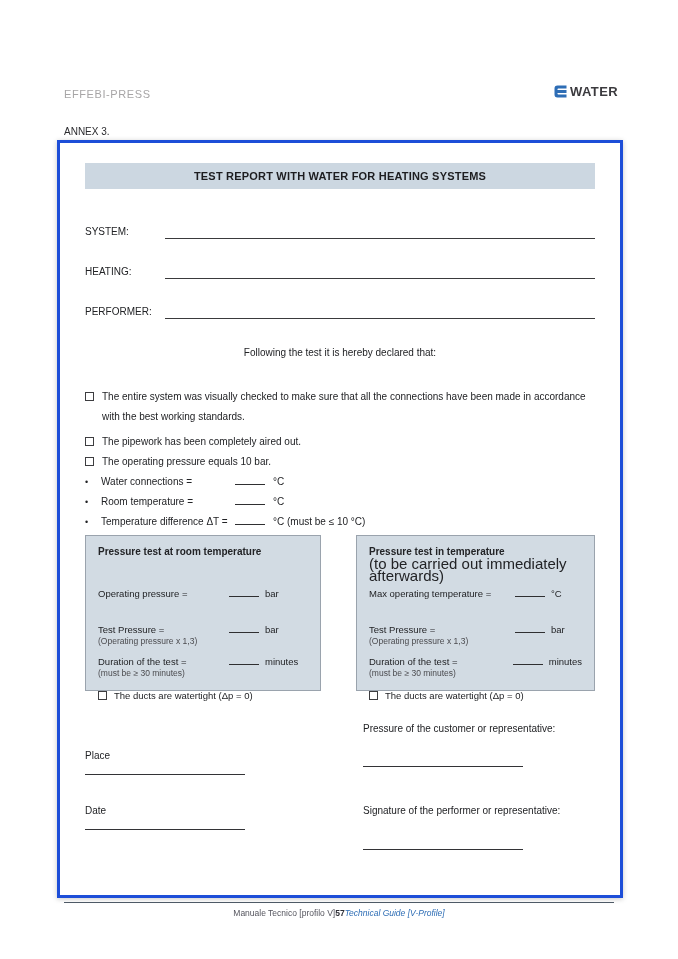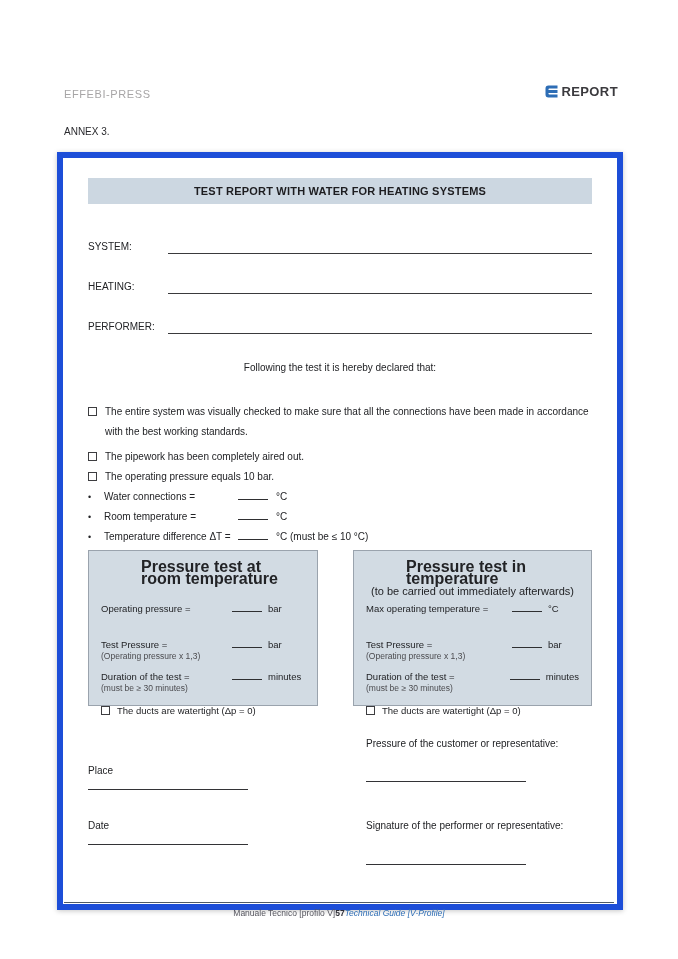--- a/index.html
+++ b/index.html
@@ -42,24 +42,24 @@
   .annex {
     position: absolute;
     top: 126px; left: 64px;
     font-size: 10px;
     color: #2a2a2e;
   }
 
   
   .form-box {
     position: absolute;
-    top: 152px; left: 57px;
+    top: 140px; left: 57px;
     width: 566px; height: 758px;
     background: #ffffff;
-    border: 6px solid #1d4ed8;
+    border: 3px solid #1d4ed8;
     box-shadow: 0 1px 5px rgba(0,0,0,0.22);
     padding: 20px 25px 0 25px;
   }
   .title-bar {
     background: #ccd7e1;
     height: 26px;
     line-height: 26px;
     text-align: center;
     font-size: 11px;
     font-weight: bold;
@@ -124,22 +124,22 @@
   }
   .pbox {
     width: 239px;
     height: 156px;
     background: #d2dbe3;
     border: 1px solid #9aa3ad;
     padding: 10px 12px;
     font-size: 9.5px;
   }
   .pbox .ptitles { height: 40px; }
-  .pbox .ptitle { font-weight: bold; font-size: 16px; line-height: 12px; margin-left: 40px; }
-  .pbox .psub { font-size: 11px; line-height: 12px; text-align: center; }
+  .pbox .ptitle { font-weight: bold; font-size: 10px; line-height: 12px; }
+  .pbox .psub { font-size: 15px; line-height: 12px; }
   .prow { display: flex; align-items: baseline; line-height: 12px; }
   .prow .plabel-l { width: 131px; }
   .prow .plabel-r { width: 146px; }
   .prow .unit { margin-left: 6px; }
   .pnote {
     font-size: 8.5px;
     color: #4b4b4f;
     line-height: 11px;
     margin-bottom: 7px;
   }
@@ -203,21 +203,21 @@
 <div class="page">
 
   <div class="brand">EFFEBI-PRESS</div>
 
   <div class="logo">
     <span style="display:inline-flex;">
       <svg width="15" height="15" viewBox="0 0 20 20" aria-hidden="true">
         <path fill="#2d6db5" d="M18 2H6C3.2 2 2 3.6 2 6v8c0 2.4 1.2 4 4 4h12v-4H7c-.6 0-1-.4-1-1v-1h12v-4H6V7c0-.6.4-1 1-1h11z"></path>
       </svg>
     </span>
-    <span class="logo-text">REPORT</span>
+    <span class="logo-text">WATER</span>
   </div>
 
   <div class="annex">ANNEX 3.</div>
 
   <div class="form-box">
 
     <div class="title-bar">TEST REPORT WITH WATER FOR HEATING SYSTEMS</div>
 
     <div class="field-row">
       <span class="flabel">SYSTEM:</span>

